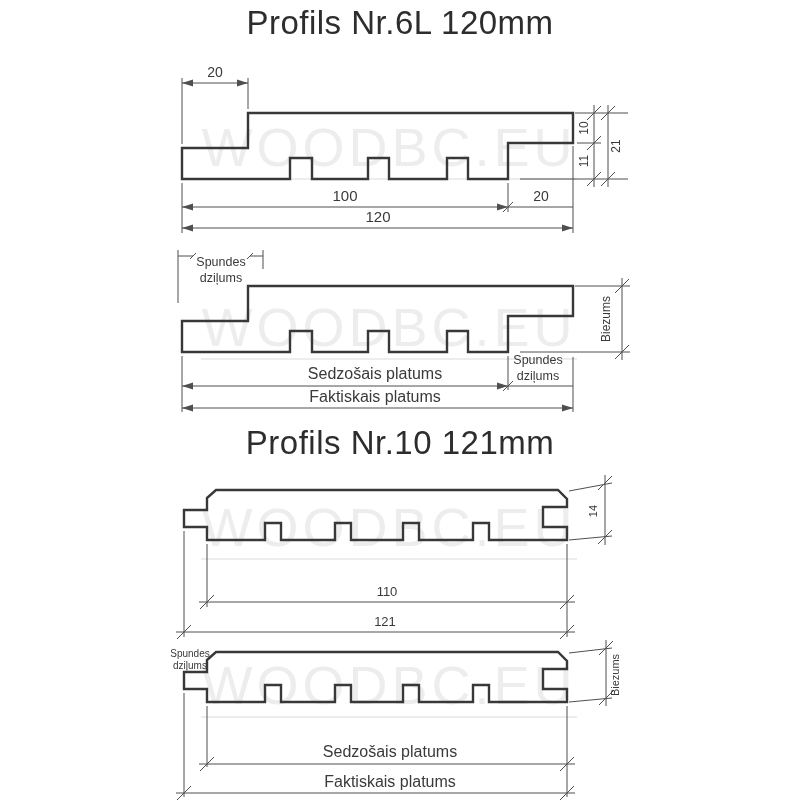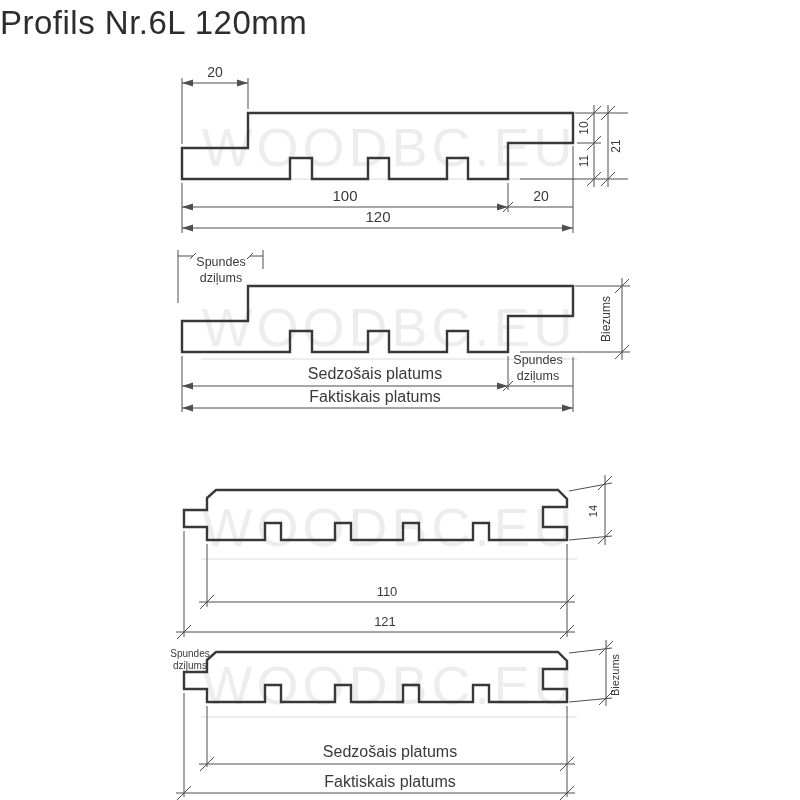--- a/index.html
+++ b/index.html
@@ -1,18 +1,18 @@
 <!DOCTYPE html>
 <html><head>
 <meta charset="utf-8">
 <style>
   html,body{margin:0;padding:0;background:#ffffff;}
   #page{position:relative;width:800px;height:800px;background:#ffffff;overflow:hidden;
         font-family:"Liberation Sans",sans-serif;}
-  .title{position:absolute;width:800px;font-size:33px;color:#2d2d2d;
+  .title{position:absolute;width:800px;text-align:center;font-size:33px;color:#2d2d2d;
          font-weight:400;letter-spacing:0.5px;}
   .watermark{position:absolute;left:183px;width:412px;text-align:center;
              font-size:54px;line-height:58px;letter-spacing:4px;color:#ededed;
              white-space:nowrap;user-select:none;}
   .watermark span{border-bottom:2px solid #ededed;padding-bottom:1px;}
   svg{position:absolute;left:0;top:0;}
   .profile{fill:none;stroke:#383838;stroke-width:2.4;stroke-linejoin:miter;}
   .thin{stroke:#4f4f4f;stroke-width:1;fill:none;}
   .arr{fill:#4f4f4f;stroke:none;}
   text{fill:#3a3a3a;font-family:"Liberation Sans",sans-serif;}
@@ -133,13 +133,14 @@
         <line x1="569" y1="653" x2="612" y2="648" class="thin"></line>
         <line x1="569" y1="702" x2="612" y2="698" class="thin"></line>
         <line x1="606" y1="640" x2="606" y2="706" class="thin"></line>
         <line x1="599" y1="655" x2="613" y2="641" class="thin"></line>
         <line x1="599" y1="705" x2="613" y2="691" class="thin"></line>
         <text x="619" y="675" font-size="11" text-anchor="middle" transform="rotate(-90 619 675)">Biezums</text>
       </g>
     </svg>
 
   <div class="title" id="title0" style="top: 4px;">Profils Nr.6L 120mm</div>
+  <div class="title" id="title1" style="top: 424px;">Profils Nr.10 121mm</div>
 </div>
 
 </body></html>

